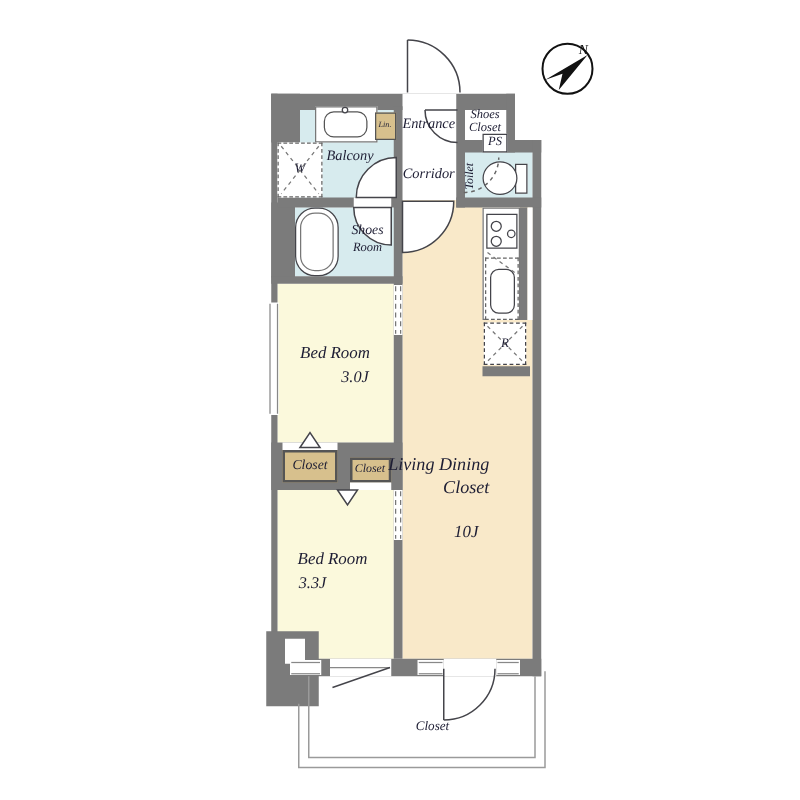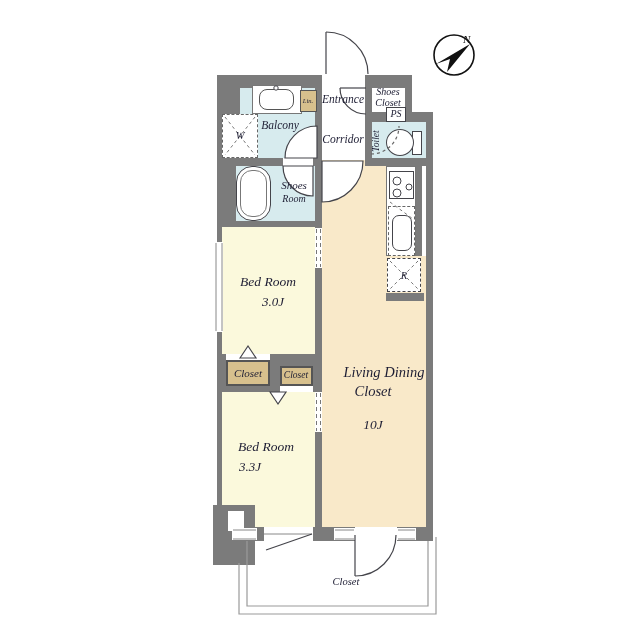--- a/index.html
+++ b/index.html
@@ -174,24 +174,24 @@
   <div class="lbl" style="left:388px;top:103px;font-size:10px">Closet</div>
   <div class="lbl" style="left:396px;top:114px;font-size:10px">PS</div>
   <div class="lbl" style="left:343px;top:140px;font-size:11.5px">Corridor</div>
   <div class="lbl vert" style="left:377px;top:141px;font-size:9.5px">Toilet</div>
   <div class="lbl" style="left:280px;top:126px;font-size:11.5px">Balcony</div>
   <div class="lbl" style="left:308px;top:101px;font-size:6.5px">Lin.</div>
   <div class="lbl" style="left:240px;top:136px;font-size:10.5px">W</div>
   <div class="lbl" style="left:294px;top:185px;font-size:11px">Shoes</div>
   <div class="lbl" style="left:294px;top:199px;font-size:10px">Room</div>
   <div class="lbl" style="left:268px;top:282px;font-size:13.5px">Bed Room</div>
-  <div class="lbl" style="left:273px;top:301px;font-size:13px">3.0J</div>
+  <div class="lbl" style="left:284px;top:301px;font-size:13px">3.0J</div>
   <div class="lbl" style="left:248px;top:373px;font-size:11px">Closet</div>
   <div class="lbl" style="left:296px;top:376px;font-size:9.5px">Closet</div>
   <div class="lbl" style="left:266px;top:447px;font-size:13.5px">Bed Room</div>
   <div class="lbl" style="left:250px;top:466px;font-size:13px">3.3J</div>
-  <div class="lbl" style="left:384px;top:372px;font-size:14.5px">Living Dining</div>
+  <div class="lbl" style="left:351px;top:372px;font-size:14.5px">Living Dining</div>
   <div class="lbl" style="left:373px;top:391px;font-size:14.5px">Closet</div>
   <div class="lbl" style="left:373px;top:425px;font-size:13.5px">10J</div>
   <div class="lbl" style="left:346px;top:582px;font-size:10.5px">Closet</div>
   <div class="lbl" style="left:404px;top:276px;font-size:10.5px">R</div>
 
 </div>
 
 </body></html>

